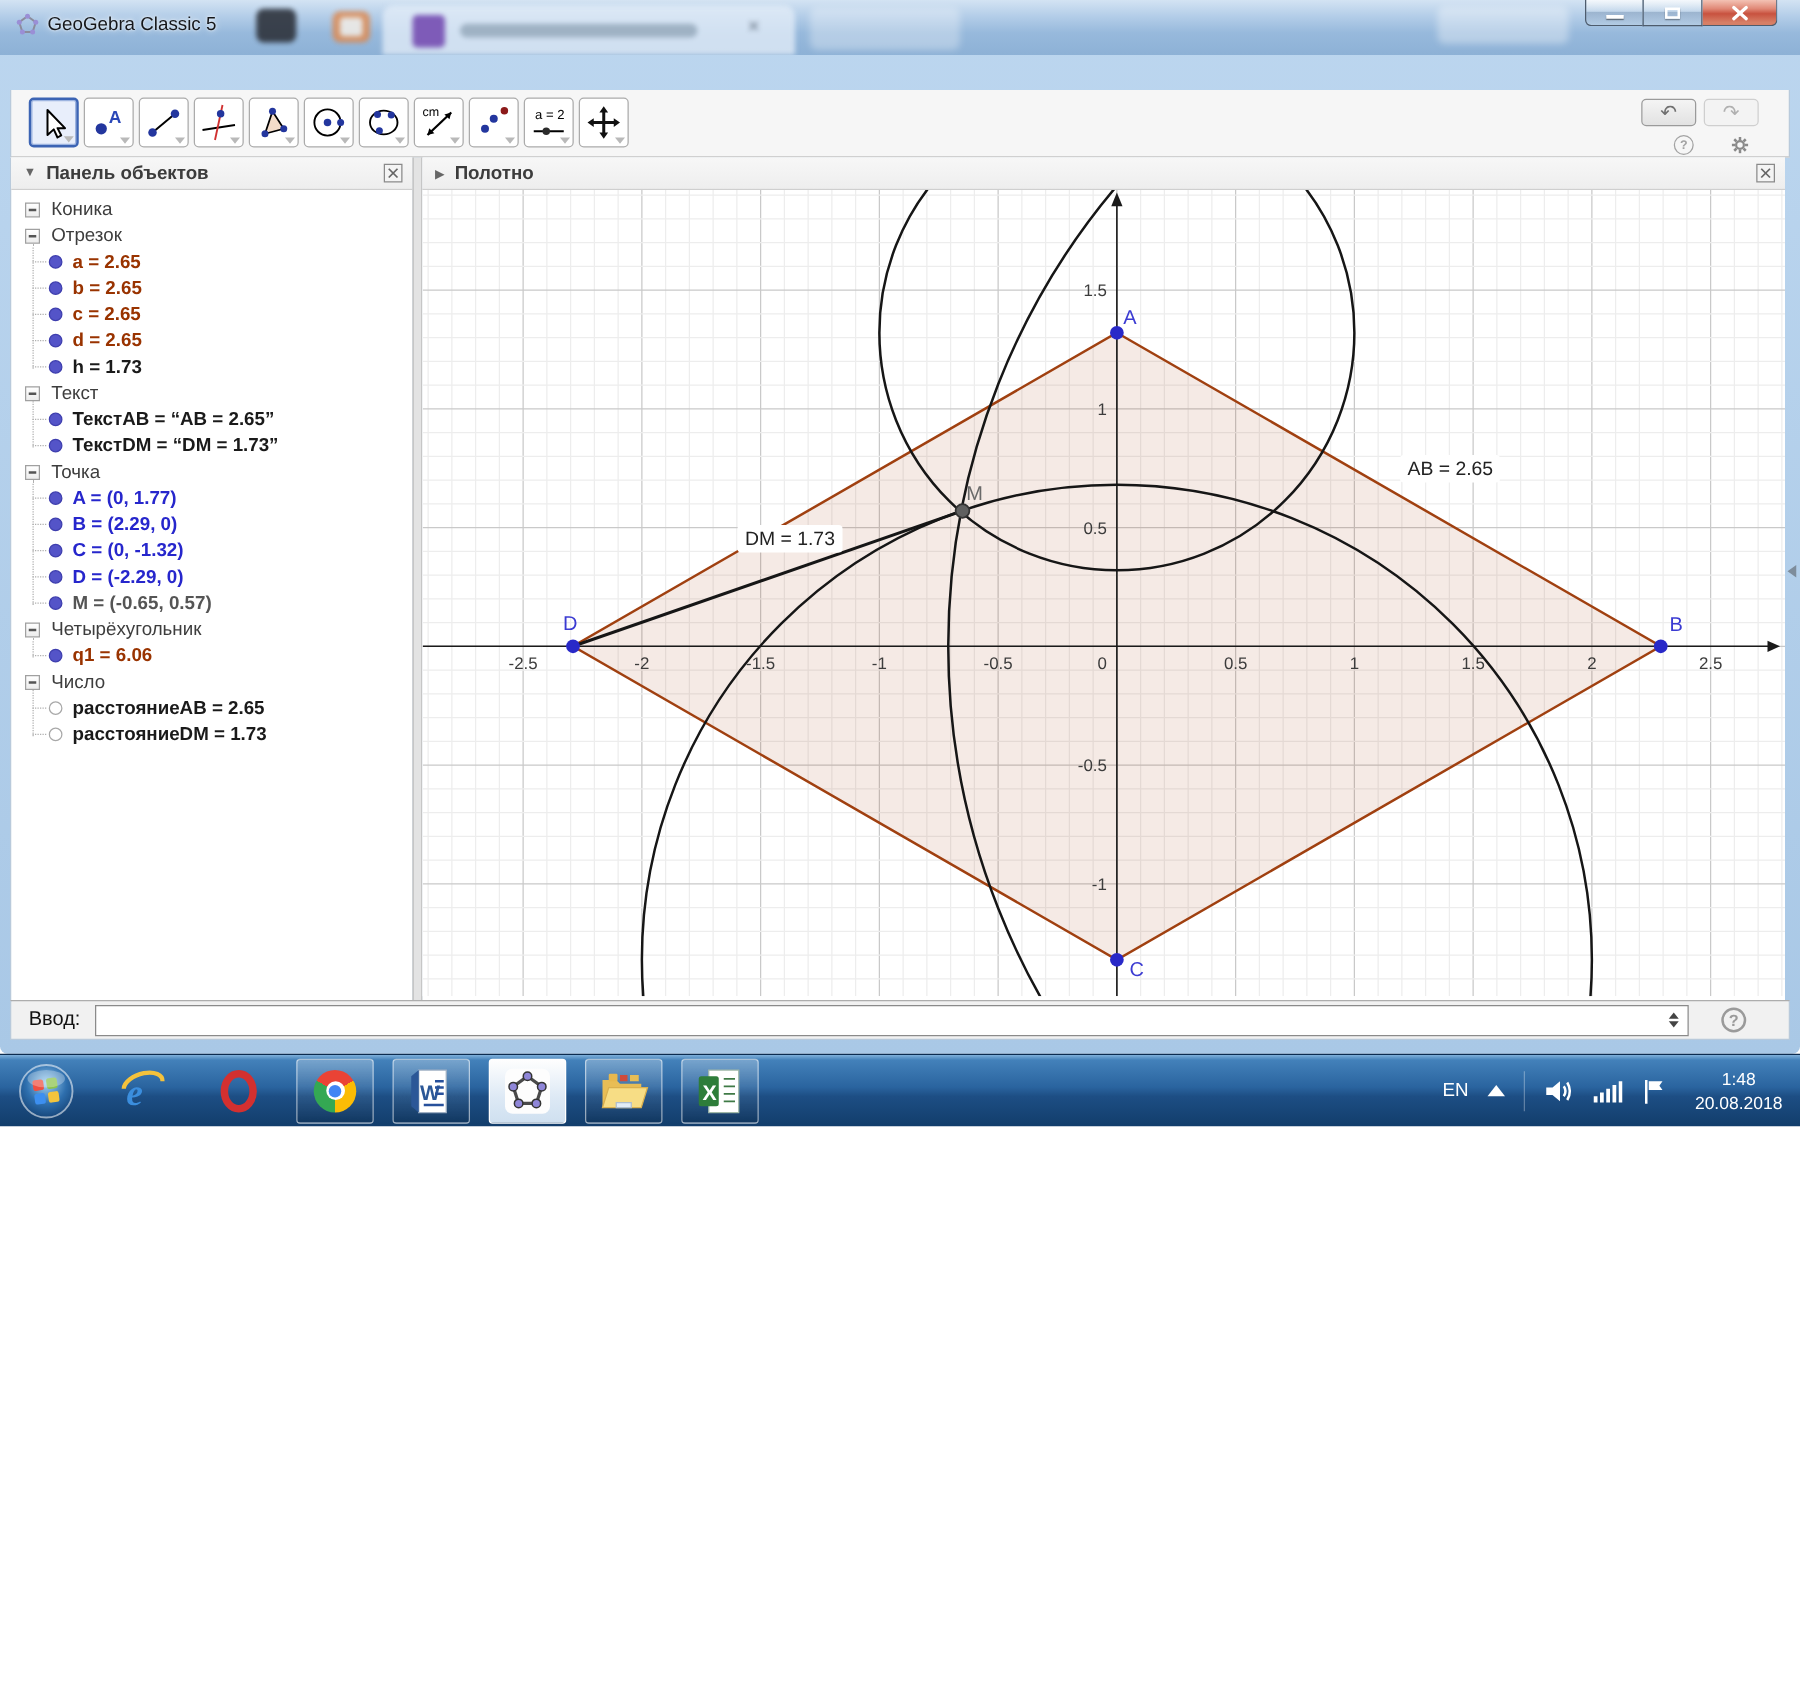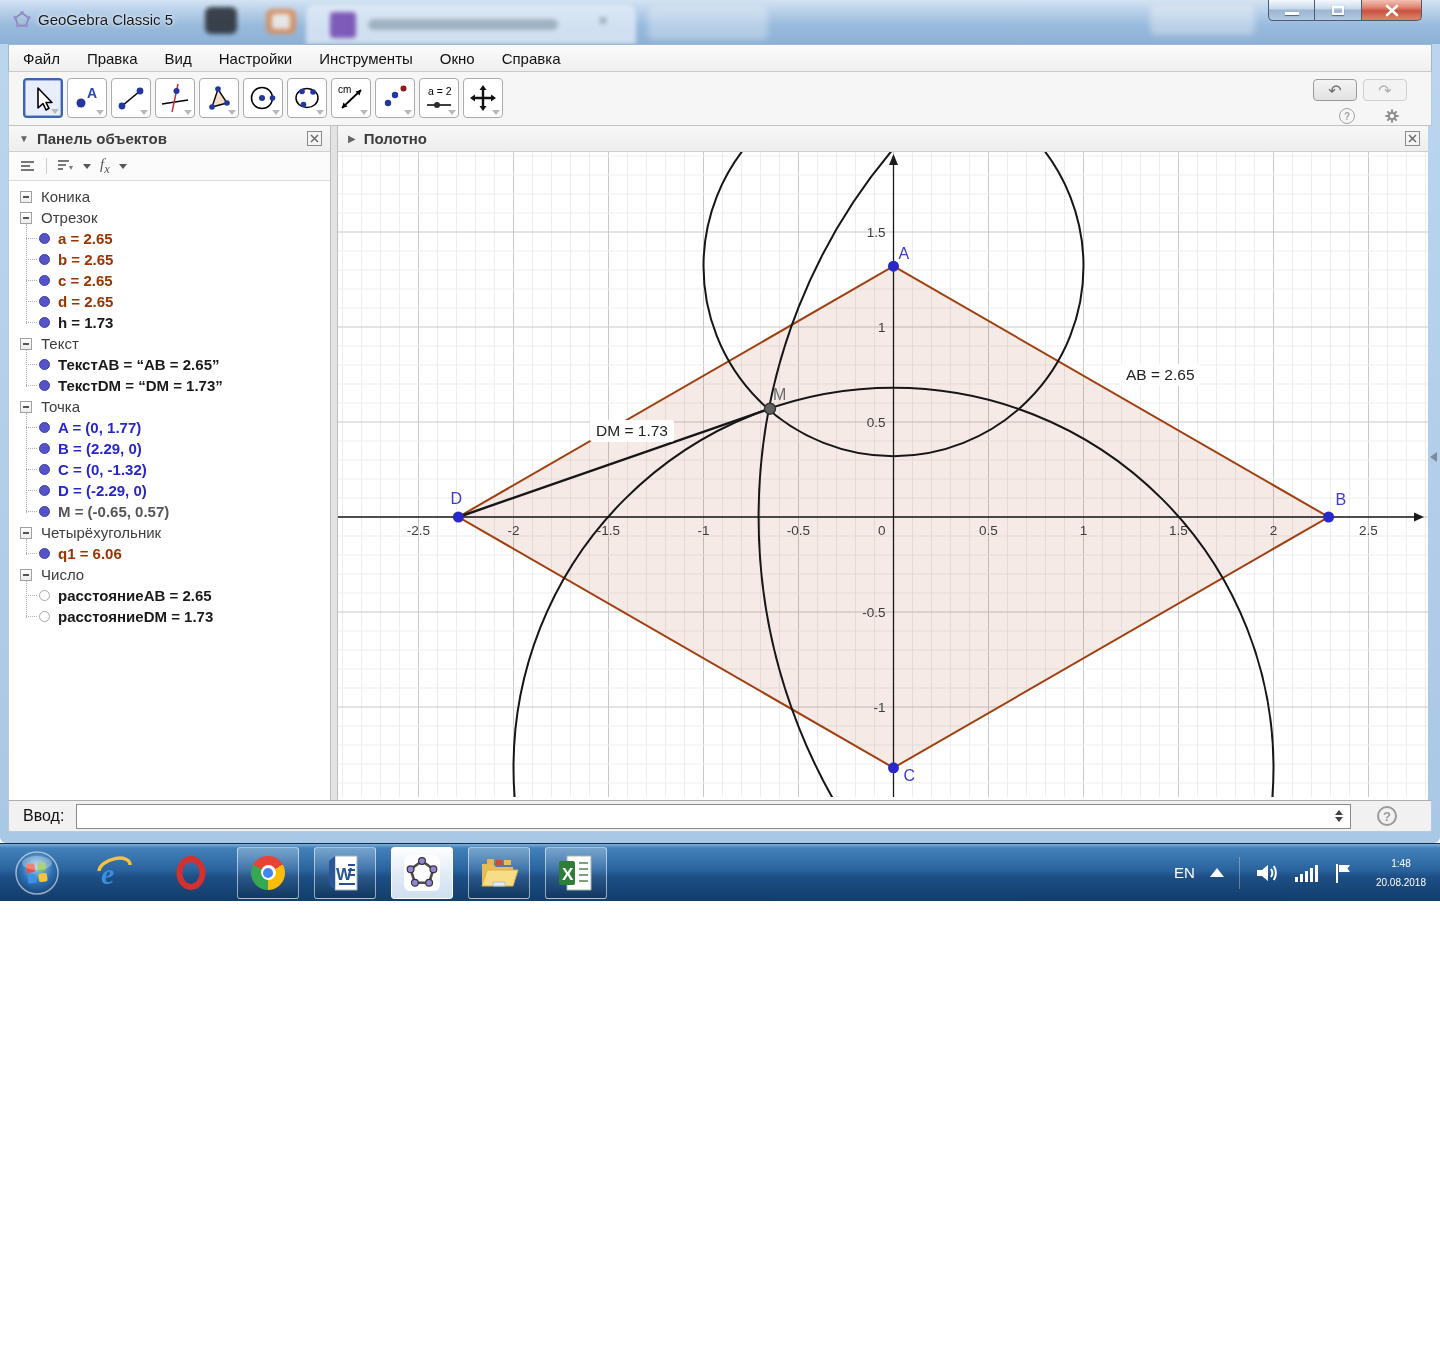--- a/index.html
+++ b/index.html
@@ -132,21 +132,21 @@
   .apptile.active { border:1px solid #fff; background:linear-gradient(180deg,#fefefe,#dde9f5 60%,#cfe0f0); }
   .chrome-icon { width:34px; height:34px; border-radius:50%; position:relative;
     background:conic-gradient(from 300deg,#ea4335 0 120deg,#fbbc05 0 240deg,#34a853 0 360deg); }
   .chrome-icon::after { content:""; position:absolute; left:9.5px; top:9.5px; width:15px; height:15px; background:#fff; border-radius:50%; }
   .chrome-icon::before { content:""; position:absolute; left:12px; top:12px; width:10px; height:10px; background:#4285f4; border-radius:50%; z-index:2; }
 
   .tray { position:absolute; right:14px; top:0; height:100%; display:flex; align-items:center; gap:15px; color:#fff; }
   .tray .lang { font-size:15px; }
   .chevup { width:0; height:0; border-left:7px solid transparent; border-right:7px solid transparent; border-bottom:9px solid #fff; }
   .traysep { width:1px; height:32px; background:rgba(255,255,255,.3); }
-  .clock { text-align:center; font-size:10px; line-height:19px; margin-left:6px; }
+  .clock { text-align:center; font-size:14px; line-height:19px; margin-left:6px; }
 </style>
 </head>
 <body>
 
 <div class="screen">
   <div class="window">
 
     <div class="titlebar">
       <div class="ghost g1"></div>
       <div class="ghost g2"></div>
@@ -179,29 +179,20 @@
           <svg width="16" height="13" viewBox="0 0 16 13">
               <g stroke="#fff" stroke-width="2.6" stroke-linecap="round">
                 <line x1="3" y1="2" x2="13" y2="11"></line>
                 <line x1="13" y1="2" x2="3" y2="11"></line>
               </g>
             </svg>
         </div>
       </div>
     </div>
 
-    <div class="menubar" id="menubar">
-        <span class="menuitem">Файл</span>
-        <span class="menuitem">Правка</span>
-        <span class="menuitem">Вид</span>
-        <span class="menuitem">Настройки</span>
-        <span class="menuitem">Инструменты</span>
-        <span class="menuitem">Окно</span>
-        <span class="menuitem">Справка</span>
-      </div>
 
     <div class="toolbar">
       <div class="tools" id="tools">
           <div class="toolbtn selected">
             <svg viewBox="0 0 30 30" width="30" height="30">
               <path d="M10 5 L10 25 L15 20.5 L18 27 L21 25.3 L18 19.5 L24 19.5 Z" fill="#fff" stroke="#000" stroke-width="1.6" stroke-linejoin="round"></path>
             </svg>
             <i class="dd"></i>
           </div>
           <div class="toolbtn">
@@ -312,41 +303,20 @@
         <span class="tri">▼</span>
         <span class="ptitle">Панель объектов</span>
         <div class="pclose">
           <svg width="9" height="9" viewBox="0 0 9 9">
               <g stroke="#666" stroke-width="1.4">
                 <line x1="1" y1="1" x2="8" y2="8"></line>
                 <line x1="8" y1="1" x2="1" y2="8"></line>
               </g>
             </svg>
         </div>
-      </div>
-      <div class="algtoolbar">
-        <svg width="18" height="16" viewBox="0 0 18 16">
-            <g stroke="#777" stroke-width="2">
-              <line x1="2" y1="4" x2="15" y2="4"></line>
-              <line x1="2" y1="8" x2="11" y2="8"></line>
-              <line x1="2" y1="12" x2="15" y2="12"></line>
-            </g>
-          </svg>
-        <div class="algtb-sep"></div>
-        <svg width="18" height="16" viewBox="0 0 18 16">
-            <g stroke="#777" stroke-width="2">
-              <line x1="2" y1="3" x2="13" y2="3"></line>
-              <line x1="2" y1="7" x2="10" y2="7"></line>
-              <line x1="2" y1="11" x2="7" y2="11"></line>
-            </g>
-            <polygon points="13,8 17,8 15,12" fill="#777"></polygon>
-          </svg>
-        <span class="caret"></span>
-        <span class="fxicon">f<sub>x</sub></span>
-        <span class="caret"></span>
       </div>
       <div class="tree" id="objtree">
           <div class="trow">
             <span class="minusbox"></span>
             <span class="grouplabel">Коника</span>
           </div>
           <div class="trow">
             <span class="minusbox"></span>
             <span class="grouplabel">Отрезок</span>
           </div>

